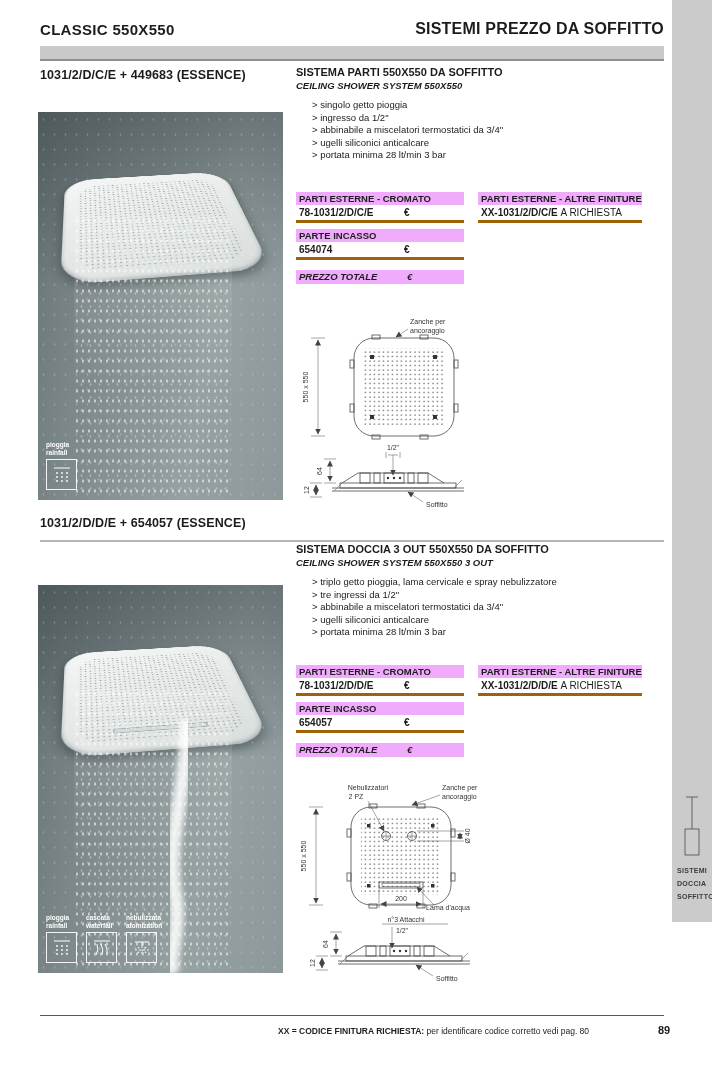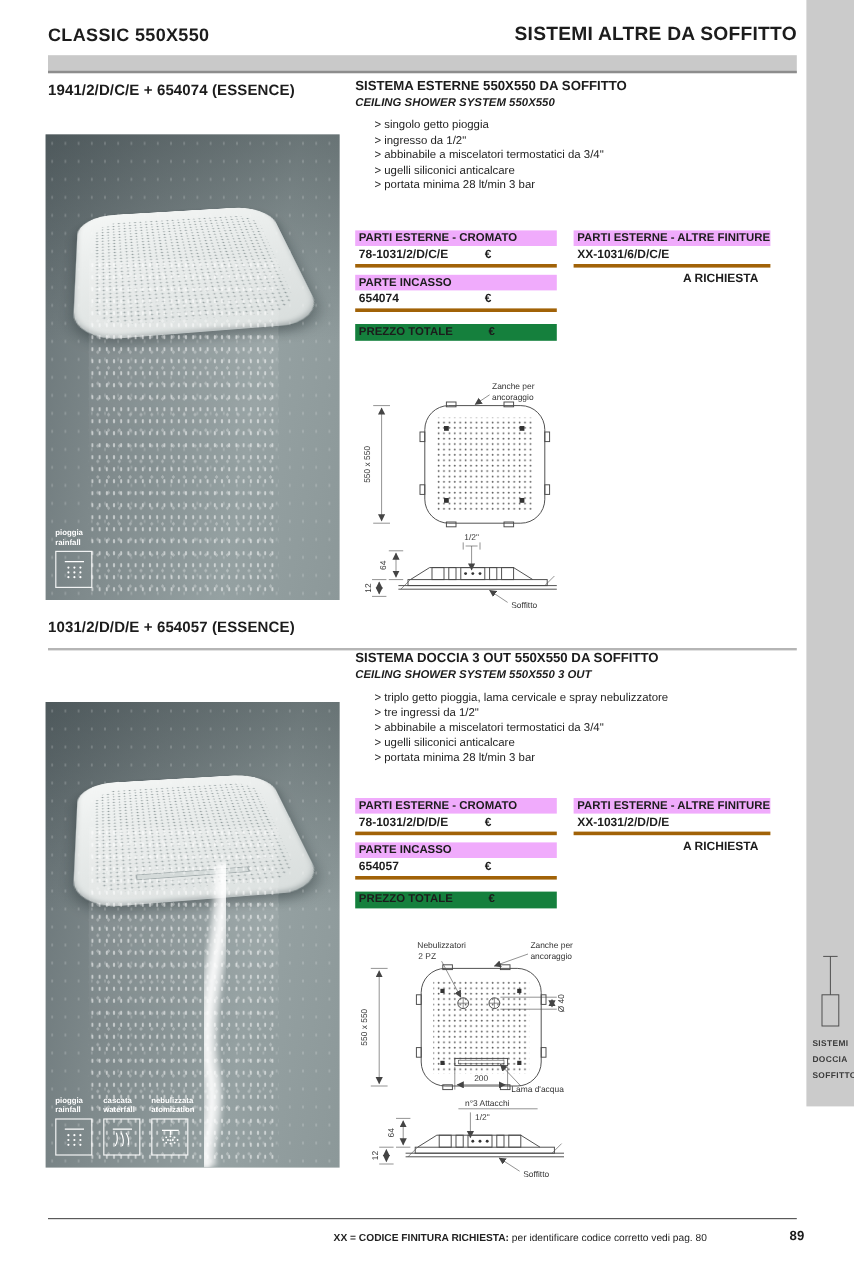--- a/index.html
+++ b/index.html
@@ -52,22 +52,22 @@
   .pname-en{position:absolute;left:296px;font-size:9.5px;font-weight:bold;font-style:italic;}
   .features{position:absolute;left:312px;font-size:9.5px;line-height:12.5px;color:#222;}
 
   
   .ptable{position:absolute;left:296px;width:168px;font-size:9.5px;}
   .ptable2{position:absolute;left:478px;width:164px;font-size:9.5px;}
   .thead{background:#f0abfc;font-weight:bold;height:13px;line-height:13px;padding-left:3px;}
   .trow{position:relative;height:15px;line-height:15px;font-weight:bold;font-size:10px;
     border-bottom:3px solid #a16207;padding-left:3px;}
   .trow .eur{position:absolute;left:108px;top:0;}
-  .trow .pr{position:absolute;right:10px;top:0;font-weight:bold;margin-top:20px;}
-  .ttotal{position:relative;background:#15803d;font-weight:bold;height:14px;line-height:14px;padding-left:3px;margin-top:10px;}
+  .trow .pr{position:absolute;right:20px;top:0;font-weight:normal;}
+  .ttotal{position:relative;background:#f0abfc;font-weight:bold;height:14px;line-height:14px;padding-left:3px;margin-top:10px;font-style:italic;}
   .ttotal .eur{position:absolute;left:111px;top:0;}
   .gap{height:6px;}
 
   
   .draw{position:absolute;}
   .dl{font-size:7px;fill:#333;font-family:"Liberation Sans",sans-serif;}
   .ln{stroke:#4a4a4a;stroke-width:.8;fill:none;}
   .lnthin{stroke:#4a4a4a;stroke-width:.5;fill:none;}
   .blk{fill:#333;stroke:none;}
 
@@ -90,37 +90,37 @@
       <pattern id="dg" width="4.5" height="4.5" patternUnits="userSpaceOnUse">
         <circle cx="2" cy="2" r="0.75" fill="#555"></circle>
       </pattern>
       <filter id="bl">
           <feGaussianBlur stdDeviation="2.4"></feGaussianBlur>
         </filter>
     </defs>
   </svg>
 
   <div class="hdr-left">CLASSIC 550X550</div>
-  <div class="hdr-right">SISTEMI ALTRE DA SOFFITTO</div>
+  <div class="hdr-right">SISTEMI PREZZO DA SOFFITTO</div>
   <div class="hdr-bar"></div>
 
   <div class="strip">
     <svg class="tabicon" width="20" height="64" viewBox="0 0 20 64">
       <line x1="4" y1="2" x2="16" y2="2" class="ln"></line>
       <line x1="10" y1="2" x2="10" y2="34" class="ln"></line>
       <rect x="3" y="34" width="14" height="26" class="ln"></rect>
     </svg>
     <div class="tabtext">
       <div>SISTEMI</div>
       <div>DOCCIA</div>
       <div>SOFFITTO</div>
     </div>
   </div>
 
-  <div class="code-title" style="top:68px">1941/2/D/C/E + 654074 (ESSENCE)</div>
+  <div class="code-title" style="top:68px">1031/2/D/C/E + 449683 (ESSENCE)</div>
 
   <div class="photo" style="top:112px">
     <div class="plate">
       <div class="plate-holes"></div>
     </div>
     <div class="rain"></div>
     <div class="badges">
       <div class="badge">
         <div class="blabel">pioggia</div>
         <div class="blabel">rainfall</div>
@@ -137,21 +137,21 @@
               <circle cx="5" cy="16" r=".9"></circle>
                 <circle cx="10" cy="16" r=".9"></circle>
                 <circle cx="15" cy="16" r=".9"></circle>
             </g>
           </svg>
         </div>
       </div>
     </div>
   </div>
 
-  <div class="pname-it" style="top:66px">SISTEMA ESTERNE 550X550 DA SOFFITTO</div>
+  <div class="pname-it" style="top:66px">SISTEMA PARTI 550X550 DA SOFFITTO</div>
   <div class="pname-en" style="top:80px">CEILING SHOWER SYSTEM 550X550</div>
   <div class="features" style="top:99px">
     <div>&gt; singolo getto pioggia</div>
     <div>&gt; ingresso da 1/2"</div>
     <div>&gt; abbinabile a miscelatori termostatici da 3/4"</div>
     <div>&gt; ugelli siliconici anticalcare</div>
     <div>&gt; portata minima 28 lt/min 3 bar</div>
   </div>
 
   <div class="ptable" style="top:192px">
@@ -168,21 +168,21 @@
     </div>
     <div class="ttotal">
       <span>PREZZO TOTALE</span>
       <span class="eur">€</span>
     </div>
   </div>
 
   <div class="ptable2" style="top:192px">
     <div class="thead">PARTI ESTERNE - ALTRE FINITURE</div>
     <div class="trow">
-      <span>XX-1031/6/D/C/E</span>
+      <span>XX-1031/2/D/C/E</span>
       <span class="pr">A RICHIESTA</span>
     </div>
   </div>
 
   <svg class="draw" style="left:296px;top:314px" width="175" height="126" viewBox="0 0 175 126">
     <text x="114" y="10" class="dl">Zanche per</text>
     <text x="114" y="19" class="dl">ancoraggio</text>
     <line x1="112" y1="15" x2="100" y2="23" class="lnthin" marker-end="url(#arr)"></line>
     <line x1="15" y1="24" x2="29" y2="24" class="lnthin"></line>
     <line x1="15" y1="122" x2="29" y2="122" class="lnthin"></line>

